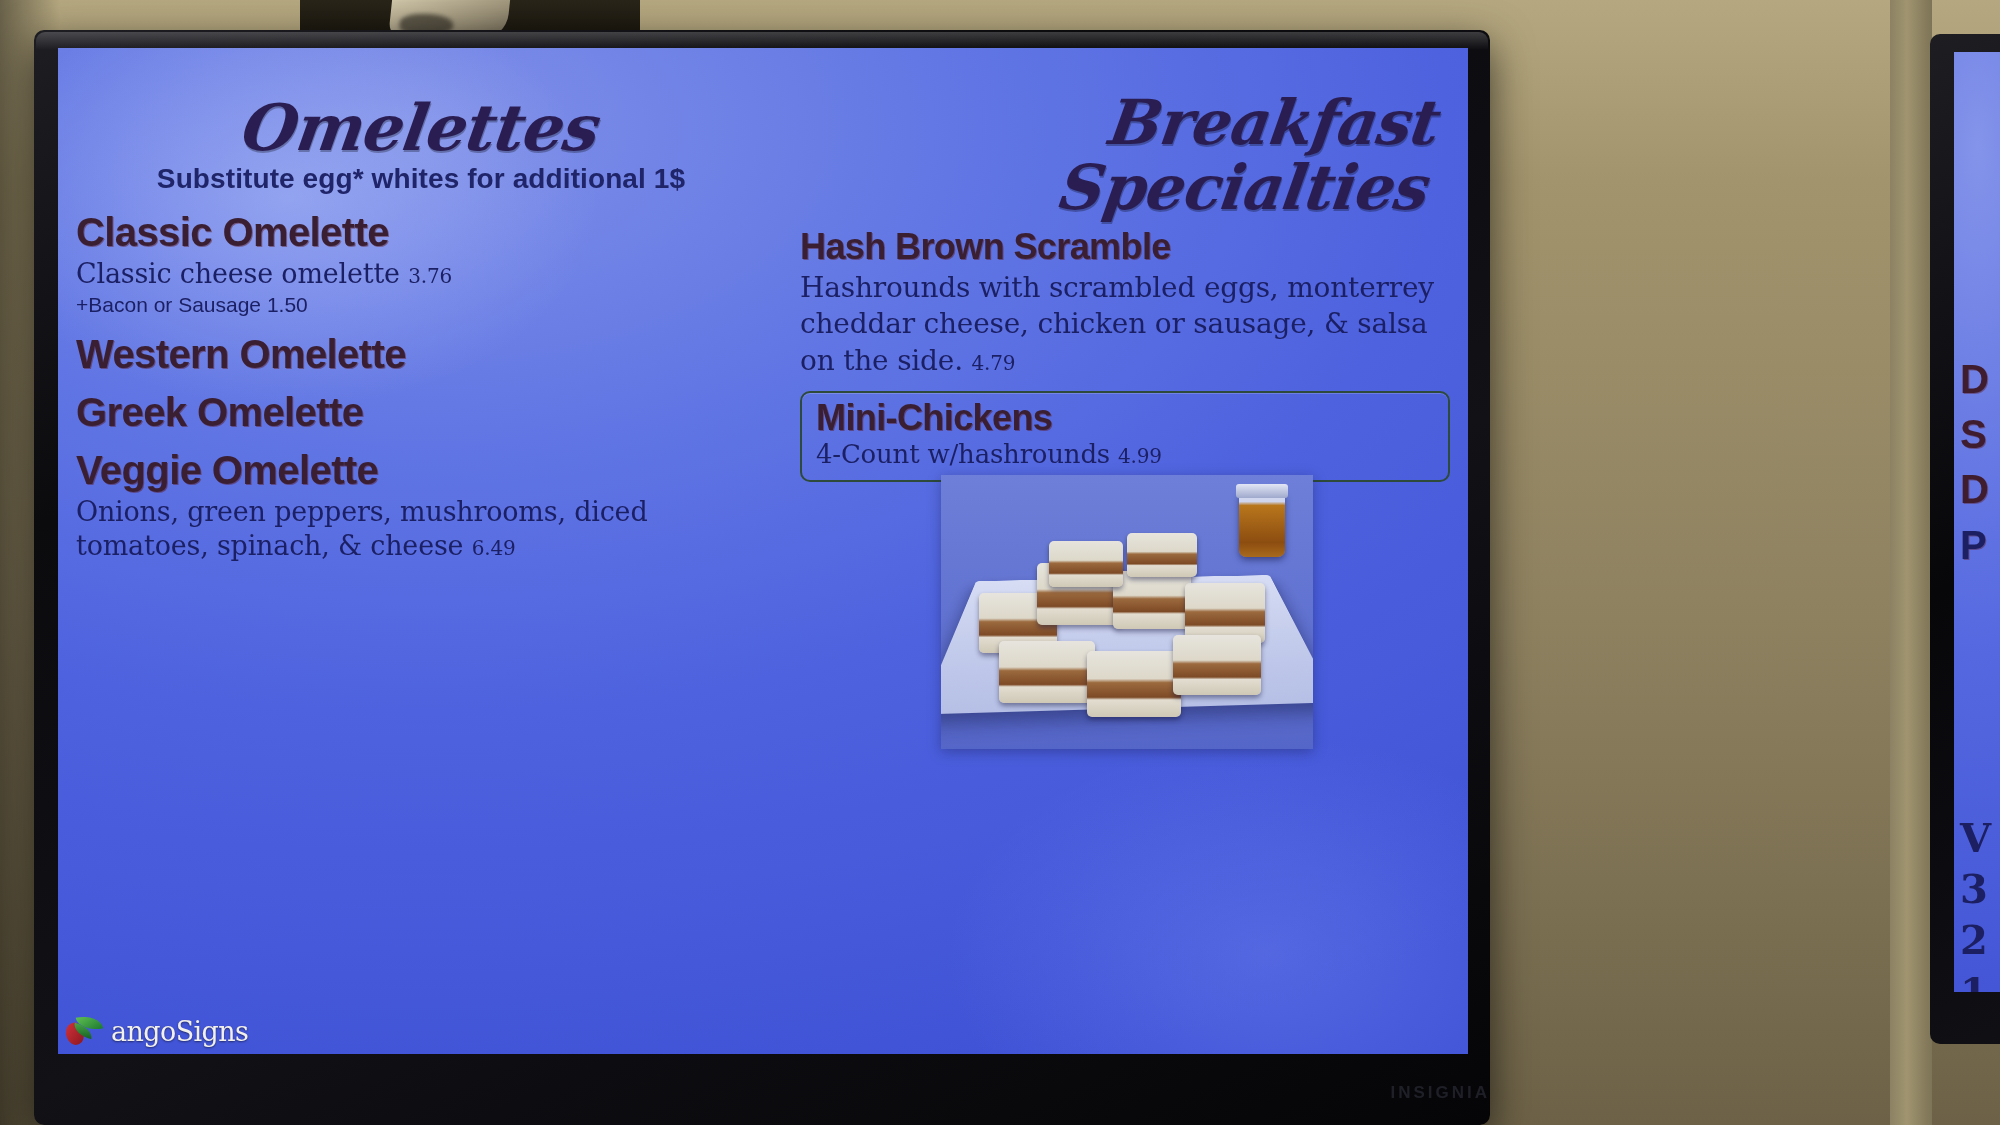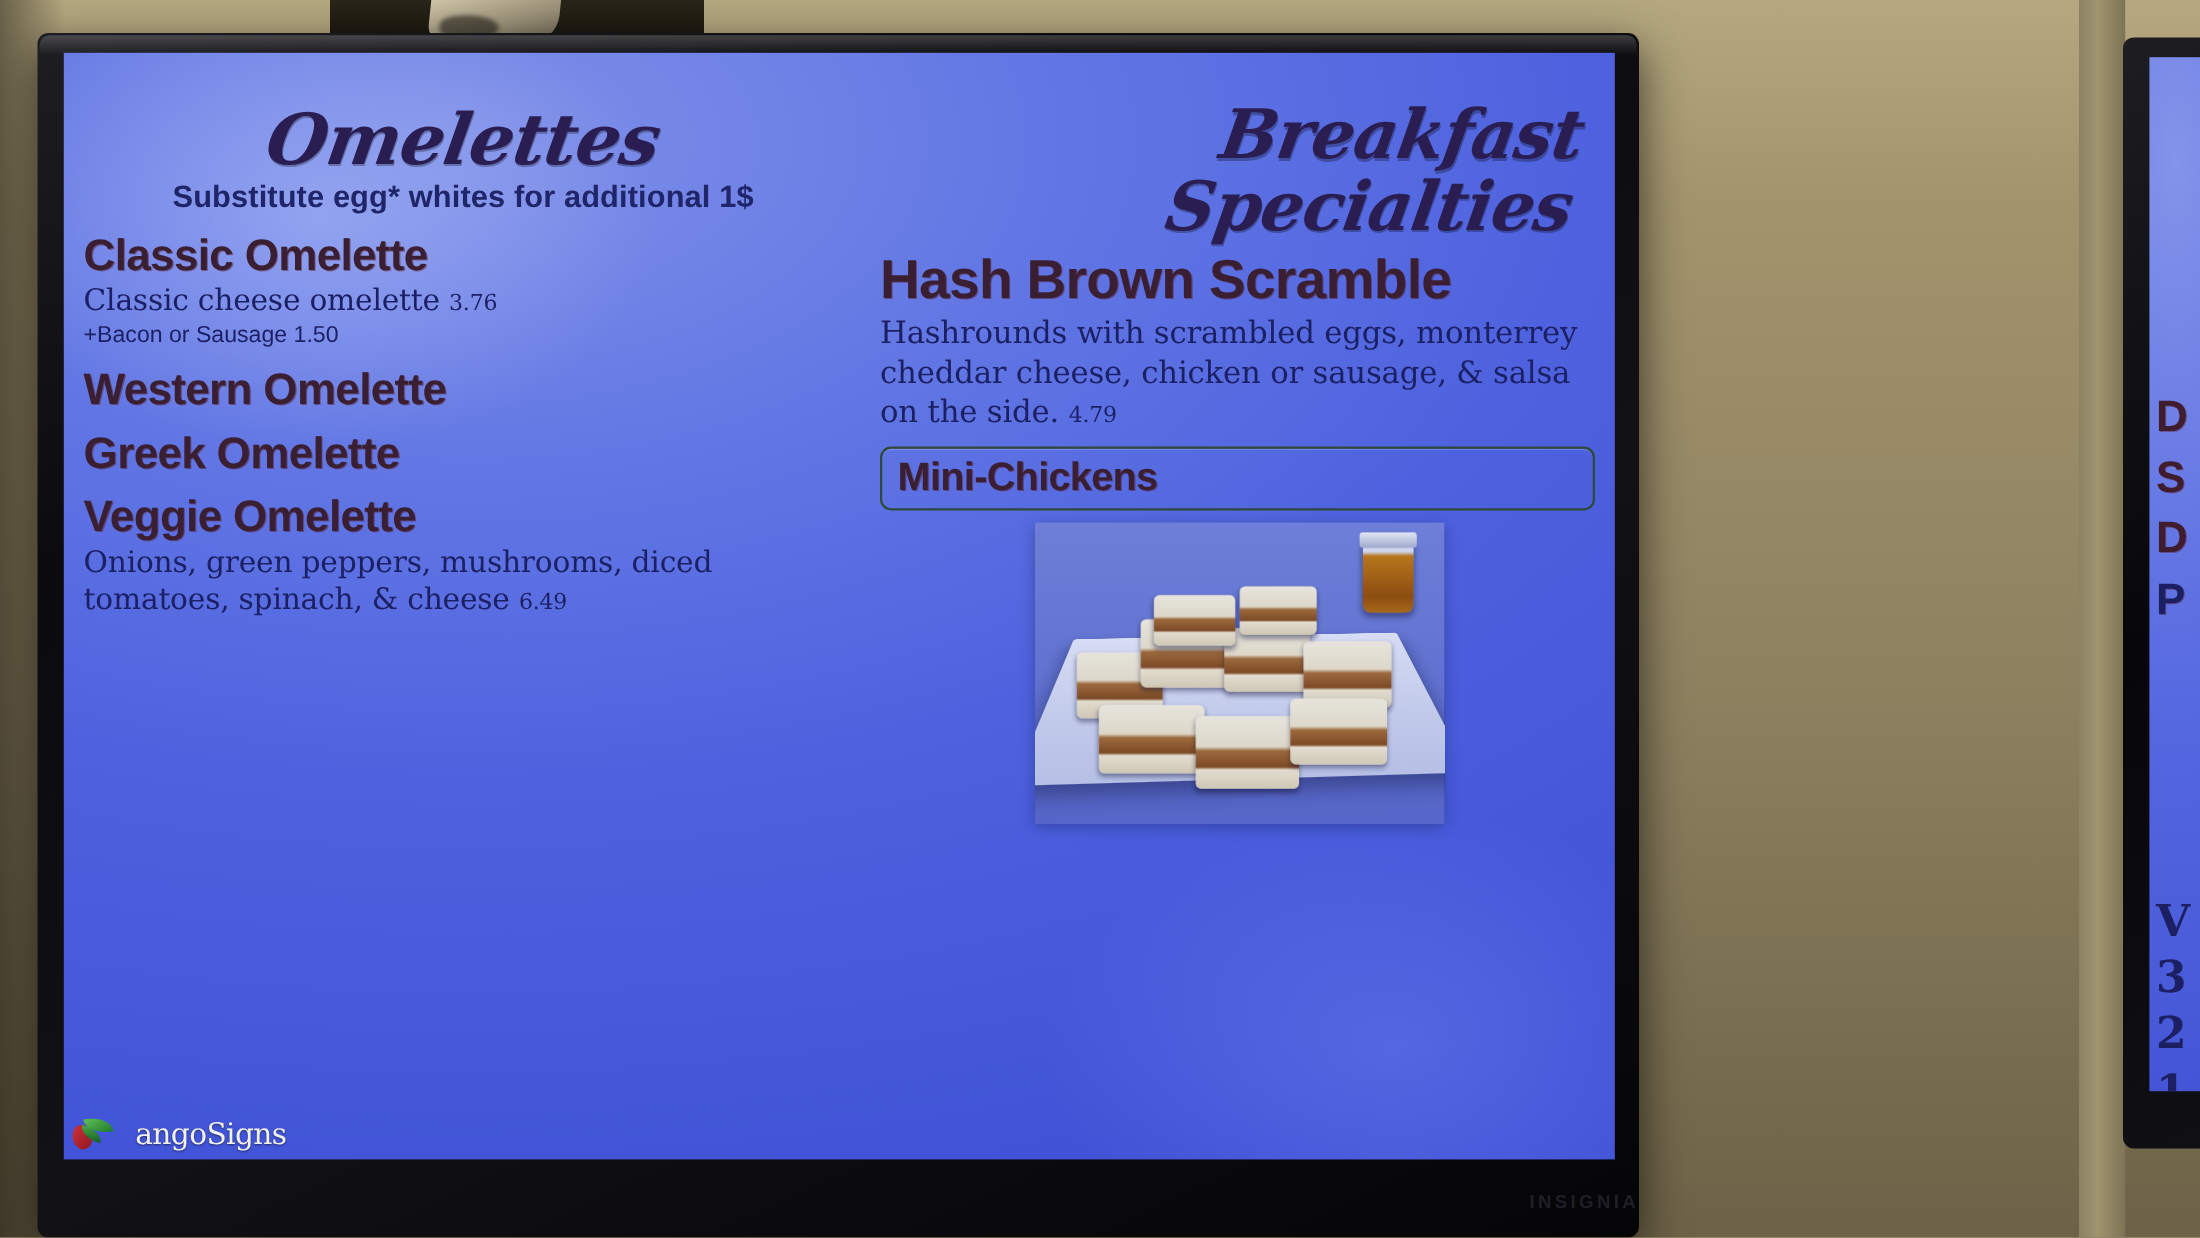--- a/index.html
+++ b/index.html
@@ -106,21 +106,21 @@
     font-family:"DejaVu Serif", serif;
     font-size:27px; color:#1b1f63; line-height:1.25; margin-top:4px;
     letter-spacing:-.2px;
   }
   .price { font-size:20px; color:#1b1f63; }
   .addon {
     font-family:"Liberation Sans", sans-serif;
     font-size:21px; color:#1b1f63; font-weight:500; margin-top:2px;
   }
 
-  .hb-title { font-size:50px; margin-bottom:2px; }
+  .hb-title { font-size:36px; margin-bottom:2px; }
   .hb-desc { font-size:28px; line-height:1.30; }
 
   .boxed {
     margin-top:12px; border:2px solid #2d4a3a; border-radius:10px;
     padding:6px 12px 10px 14px;
     box-shadow:0 1px 0 rgba(255,255,255,.18) inset;
   }
   .boxed .item-title { font-size:36px; }
   .boxed .item-desc { font-size:26px; margin-top:1px; }
 
@@ -158,21 +158,21 @@
   }
   .honey-lid {
     position:absolute; left:-3px; top:-7px; width:52px; height:14px;
     background:linear-gradient(180deg,#e2e6f5,#9fa9cc);
     border-radius:3px;
   }
 
   
   .logo {
     position:absolute; left:4px; bottom:6px;
-    display:flex; align-items:center; gap:17px;
+    display:flex; align-items:center; gap:5px;
   }
   .logo-mark { position:relative; width:44px; height:34px; }
   .logo-drop {
     position:absolute; left:4px; top:9px; width:17px; height:22px;
     background:linear-gradient(150deg,#d0323a,#8e1720);
     border-radius:60% 40% 50% 50%;
     transform:rotate(-22deg);
   }
   .logo-leaf {
     position:absolute; left:15px; top:1px; width:25px; height:16px;
@@ -276,20 +276,24 @@
         <div class="item" style="margin-top:8px">
           <div class="item-title hb-title">Hash Brown Scramble</div>
           <div class="item-desc hb-desc">
             <span>Hashrounds with scrambled eggs, monterrey cheddar cheese, chicken or sausage, &amp; salsa on the side.</span>
             <span class="price">4.79</span>
           </div>
         </div>
 
         <div class="boxed">
           <div class="item-title">Mini-Chickens</div>
+          <div class="item-desc">
+            <span>4-Count w/hashrounds</span>
+            <span class="price">4.99</span>
+          </div>
         </div>
       </div>
 
       <div class="food-photo">
         <div class="fp-table"></div>
         <div class="fp-plate"></div>
         <div class="honey-jar">
           <div class="honey-lid"></div>
         </div>
         <div class="biscuit" style="left:38px;  top:118px; width:78px; height:60px;"></div>

